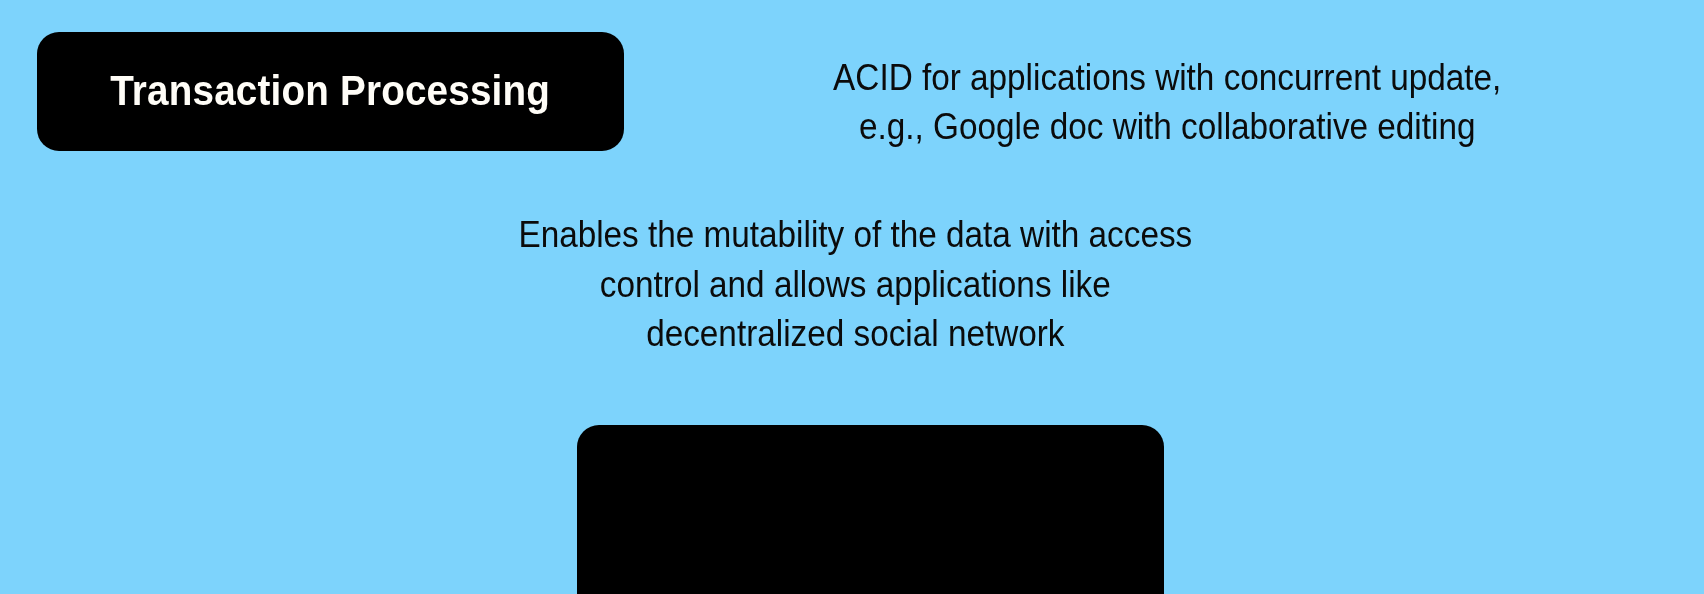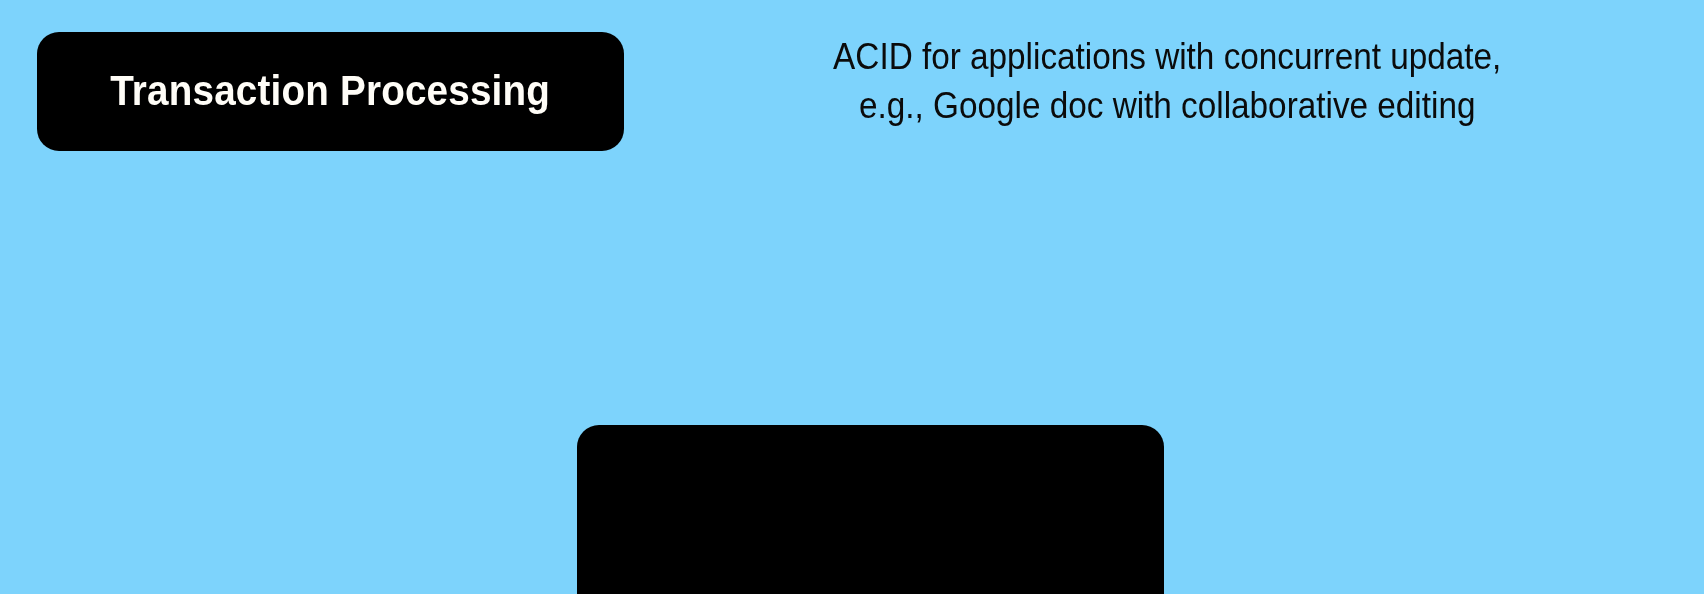--- a/index.html
+++ b/index.html
@@ -66,21 +66,21 @@
     transform-origin: center center;
     white-space: nowrap;
   }
   .node-label.kv { letter-spacing: 1px; }
 
   .desc-col {
     position: relative;
     flex: 1 1 auto;
     height: 100%;
     display: flex;
-    align-items: flex-start;
+    align-items: flex-end;
     justify-content: center;
     padding-left: 32px;
     padding-right: 26px;
     box-sizing: border-box;
   }
   .desc-text {
     color: #0b0b0b;
     font-size: 37px;
     line-height: 1.33;
     text-align: center;
@@ -103,20 +103,25 @@
         <span class="node-label">Transaction Processing</span>
       </div>
     </div>
     <div class="desc-col">
       <div class="desc-text">ACID for applications with concurrent update,
 e.g., Google doc with collaborative editing</div>
     </div>
   </div>
 
   <div class="row row-1">
+    <div class="desc-col">
+      <div class="desc-text">Enables the mutability of the data with access
+control and allows applications like
+decentralized social network</div>
+    </div>
   </div>
 
   <div class="row row-2">
     <div class="box-col">
       <div class="node-box">
         <span class="node-label">Log System</span>
       </div>
     </div>
   </div>
 

